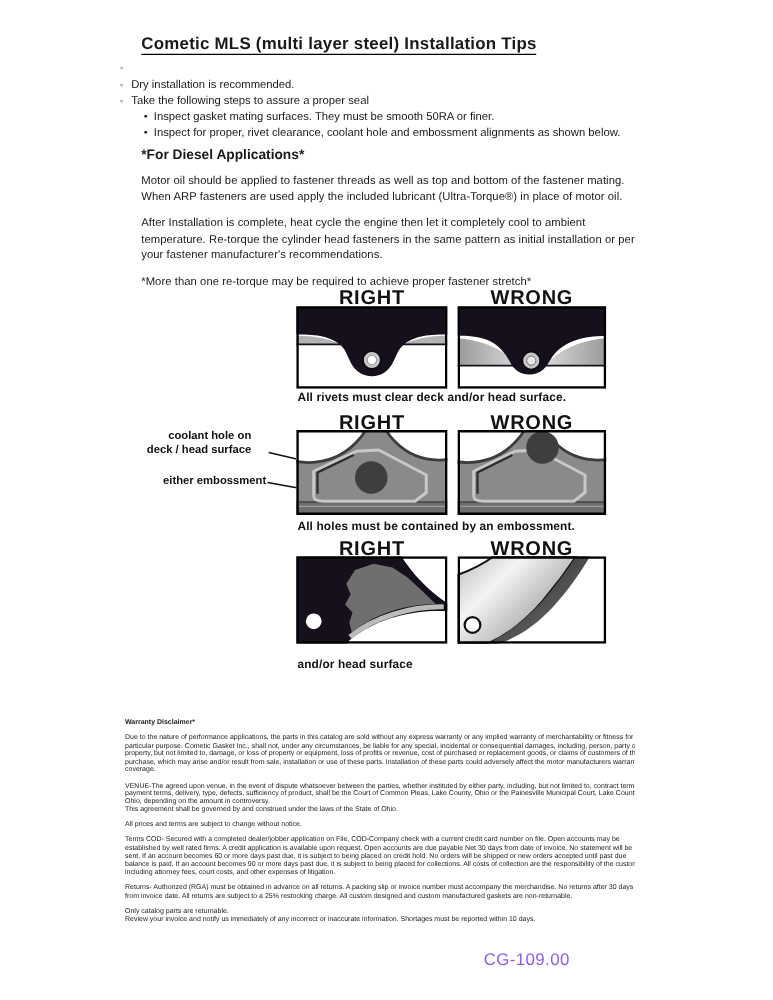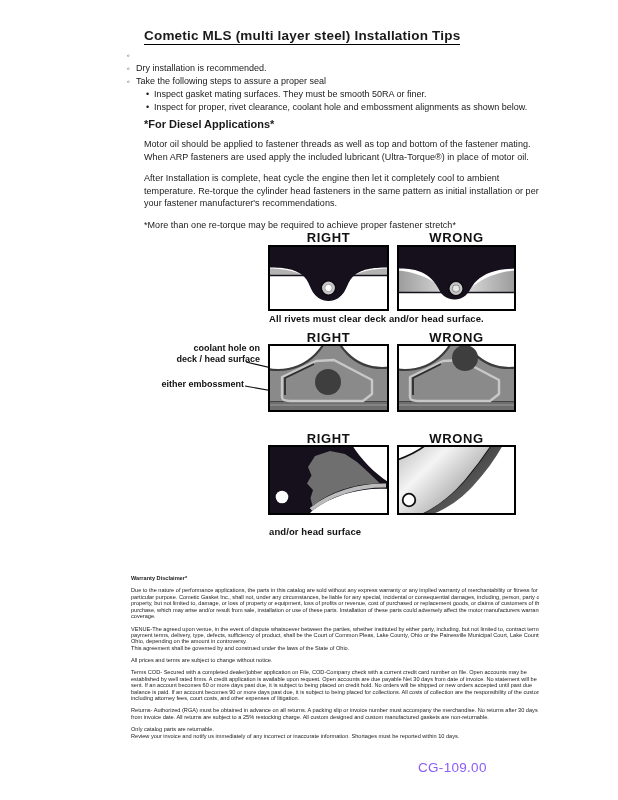--- a/index.html
+++ b/index.html
@@ -1,34 +1,34 @@
 <!DOCTYPE html>
 <html><head>
 <meta charset="utf-8">
 <style>
   html,body{margin:0;padding:0;background:#fff;}
   .page{position:relative;width:508px;height:800px;background:#ffffff;overflow:hidden;
-        color:#1a1a1a;font-family:"Liberation Sans",sans-serif;margin-left:31px;}
+        color:#1a1a1a;font-family:"Liberation Sans",sans-serif;}
 
   
   .header{position:absolute;left:96px;top:26px;width:420px;}
   .title{margin-left:17px;display:inline-block;font-size:13.5px;font-weight:bold;
          letter-spacing:.2px;border-bottom:1.6px solid #000;padding-bottom:1px;margin-bottom:4px;}
   .bullet{display:flex;font-size:9px;line-height:12.7px;}
   .bullet .mark{width:9px;flex:0 0 9px;font-size:7.5px;line-height:13px;}
   .subs{margin-left:19px;}
   .subs .mark{width:8px;flex:0 0 8px;font-size:9px;}
 
   
   .diesel{position:absolute;left:113px;top:118px;width:402px;}
   .diesel .h{font-size:11px;font-weight:bold;margin:0 0 8px 0;}
   .diesel p{font-size:9px;line-height:12.6px;margin:0 0 9px 0;letter-spacing:.05px;}
 
   
-  .dlabel{position:absolute;text-align:center;font-size:13px;font-weight:bold;letter-spacing:.6px;color:#111;}
+  .dlabel{position:absolute;text-align:center;font-size:16px;font-weight:bold;letter-spacing:.6px;color:#111;}
   .dbox{position:absolute;line-height:0;}
   .caption{position:absolute;font-size:9.5px;font-weight:bold;letter-spacing:.1px;color:#111;}
   .side-label{position:absolute;width:113px;text-align:right;font-size:9px;font-weight:bold;
               line-height:10.5px;color:#111;}
   .leaders{position:absolute;left:100px;top:340px;}
 
   
   .warranty{position:absolute;left:100px;top:575px;width:417px;font-size:5.6px;
             line-height:6.45px;color:#222;}
   .warranty .h{font-weight:bold;margin:0 0 6px 0;}
@@ -111,21 +111,21 @@
       <circle cx="59" cy="43.5" r="3.7" fill="#e6e6e6" stroke="#666666" stroke-width="0.7"></circle>
       <rect x="1" y="1" width="117" height="64" fill="none" stroke="#000000" stroke-width="2"></rect>
     </svg>
   </div>
 
   <div class="caption" style="left:238px;top:313px;">All rivets must clear deck and/or head surface.</div>
 
   <div class="dlabel" style="left:237px;top:330px;width:121px;">RIGHT</div>
   <div class="dlabel" style="left:366px;top:330px;width:119px;">WRONG</div>
 
-  <div class="side-label" style="left:116px;top:343px;">
+  <div class="side-label" style="left:88px;top:343px;">
     <span>coolant hole on</span><br>
     <span>deck / head surface</span>
   </div>
   <div class="side-label" style="left:100px;top:379px;">either embossment</div>
 
   <svg class="leaders" width="200" height="60" viewBox="0 0 200 60">
     <line x1="115" y1="22" x2="192" y2="40" stroke="#111111" stroke-width="1.1"></line>
     <line x1="114" y1="46" x2="153" y2="53" stroke="#111111" stroke-width="1.1"></line>
   </svg>
 
@@ -152,20 +152,21 @@
       <rect y="57.5" width="119" height="10.5" fill="#6e6e6e"></rect>
       <line x1="0" y1="57.5" x2="119" y2="57.5" stroke="#454545" stroke-width="1.2"></line>
       <line x1="0" y1="61" x2="119" y2="61" stroke="#9c9c9c" stroke-width="1"></line>
       <path d="M13,53 L13,33 L46,17 L64,16 L102,36 L102,50 L93,57 L21,57 C16,57 13,56 13,53 Z" fill="none" stroke="#c8c8c8" stroke-width="2.4" stroke-linejoin="round"></path>
       <path d="M16,51 L16,34 L44,20" fill="none" stroke="#2d2d2d" stroke-width="1.8"></path>
       <circle cx="68" cy="14" r="13" fill="#3e3e3e"></circle>
       <rect x="1" y="1" width="117" height="66" fill="none" stroke="#000000" stroke-width="2"></rect>
     </svg>
   </div>
 
+  <div class="caption" style="left:238px;top:416px;">All holes must be contained by an embossment.</div>
 
   <div class="dlabel" style="left:237px;top:431px;width:121px;">RIGHT</div>
   <div class="dlabel" style="left:366px;top:431px;width:119px;">WRONG</div>
 
   <div class="dbox" style="left:237px;top:445px;">
     <svg width="121" height="70" viewBox="0 0 121 70">
       <rect width="121" height="70" fill="#ffffff"></rect>
       <path d="M0,0 L84,0 C93,14 106,28 121,37.5 L121,44 C93,42 63,50.5 44,66 C42.5,67.2 41.5,68.5 40.5,70 L0,70 Z" fill="#16101c"></path>
       <path d="M118,40.5 C92,40 62,48.5 43,64.5" fill="none" stroke="#bcbcbc" stroke-width="4"></path>
       <path d="M40,22 L47,11 L62,6 L77,9 L89,17 L100,27 L112,38.5 C88,38 62,46.5 44.5,61 L42.5,53 L45,45 L39,38.5 L43.5,30.5 Z" fill="#6f6f6f"></path>

